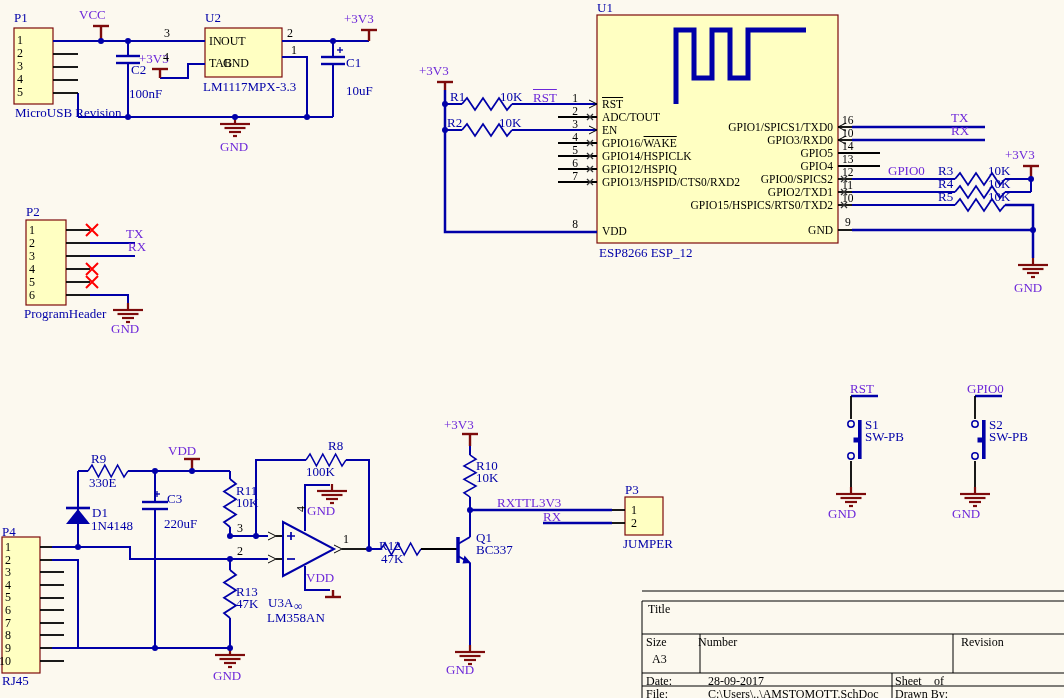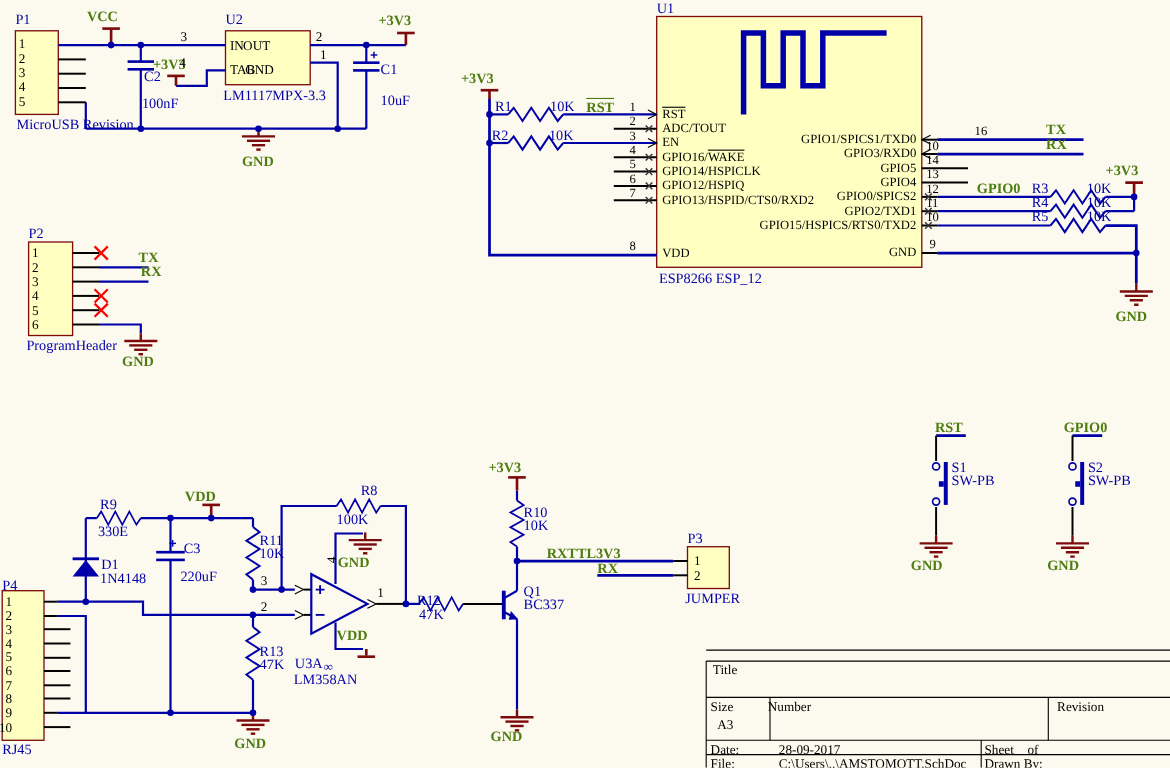--- a/index.html
+++ b/index.html
@@ -1,21 +1,21 @@
 <!DOCTYPE html>
 <html><head>
 <meta charset="utf-8">
 <style>
   html,body{margin:0;padding:0;}
   #sheet{position:relative;width:1064px;height:698px;background:#FCF9EF;overflow:hidden;
          font-family:"Liberation Serif","DejaVu Serif",serif;}
   svg{position:absolute;left:0;top:0;}
   .l{position:absolute;white-space:nowrap;font-size:13px;line-height:1.05;}
   .b{color:#0000A8;}           
-  .n{color:#4d7c0f;font-weight:bold;}           
+  .n{color:#6d28d9;}           
   .k{color:#000000;}           
   .s11{font-size:11.5px;}
   .s12{font-size:12px;}
   .ov{text-decoration:overline;}
   .ra{text-align:right;}
   .rot{transform:rotate(-90deg);transform-origin:left top;}
 </style>
 </head>
 <body>
 
@@ -357,21 +357,21 @@
 
 <div class="l k s11 ov" style="left:602px;top:98px">RST</div>
 <div class="l k s11" style="left:602px;top:111px">ADC/TOUT</div>
 <div class="l k s11" style="left:602px;top:124px">EN</div>
 <div class="l k s11" style="left:602px;top:137px"><span>GPIO16/</span><span class="ov">WAKE</span></div>
 <div class="l k s11" style="left:602px;top:150px">GPIO14/HSPICLK</div>
 <div class="l k s11" style="left:602px;top:163px">GPIO12/HSPIQ</div>
 <div class="l k s11" style="left:602px;top:176px">GPIO13/HSPID/CTS0/RXD2</div>
 <div class="l k s11" style="left:602px;top:225px">VDD</div>
 
-<div class="l k s11" style="left:886px;top:114px">16</div>
+<div class="l k s11" style="left:842px;top:114px">16</div>
 <div class="l k s11" style="left:842px;top:127px">10</div>
 <div class="l k s11" style="left:842px;top:140px">14</div>
 <div class="l k s11" style="left:842px;top:153px">13</div>
 <div class="l k s11" style="left:842px;top:166px">12</div>
 <div class="l k s11" style="left:842px;top:179px">11</div>
 <div class="l k s11" style="left:842px;top:192px">10</div>
 <div class="l k s11" style="left:845px;top:216px">9</div>
 
 <div class="l k s11 ra" style="right:231px;top:121px">GPIO1/SPICS1/TXD0</div>
 <div class="l k s11 ra" style="right:231px;top:134px">GPIO3/RXD0</div>

